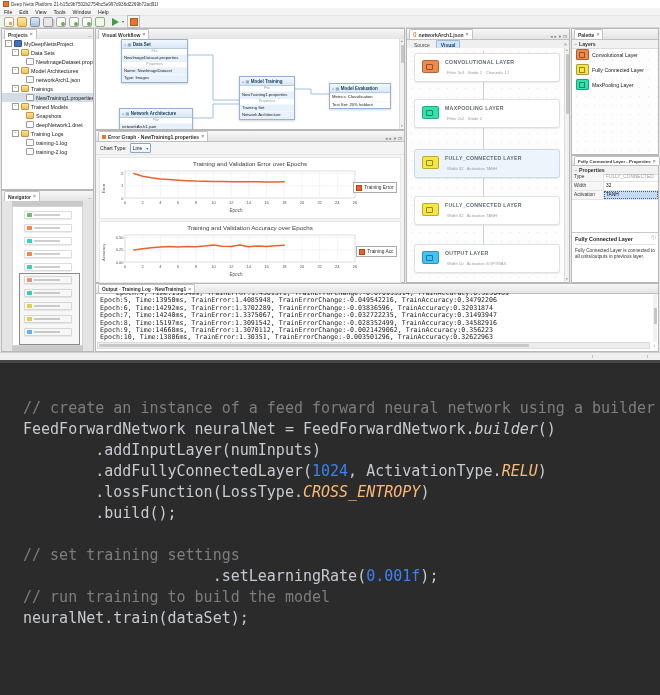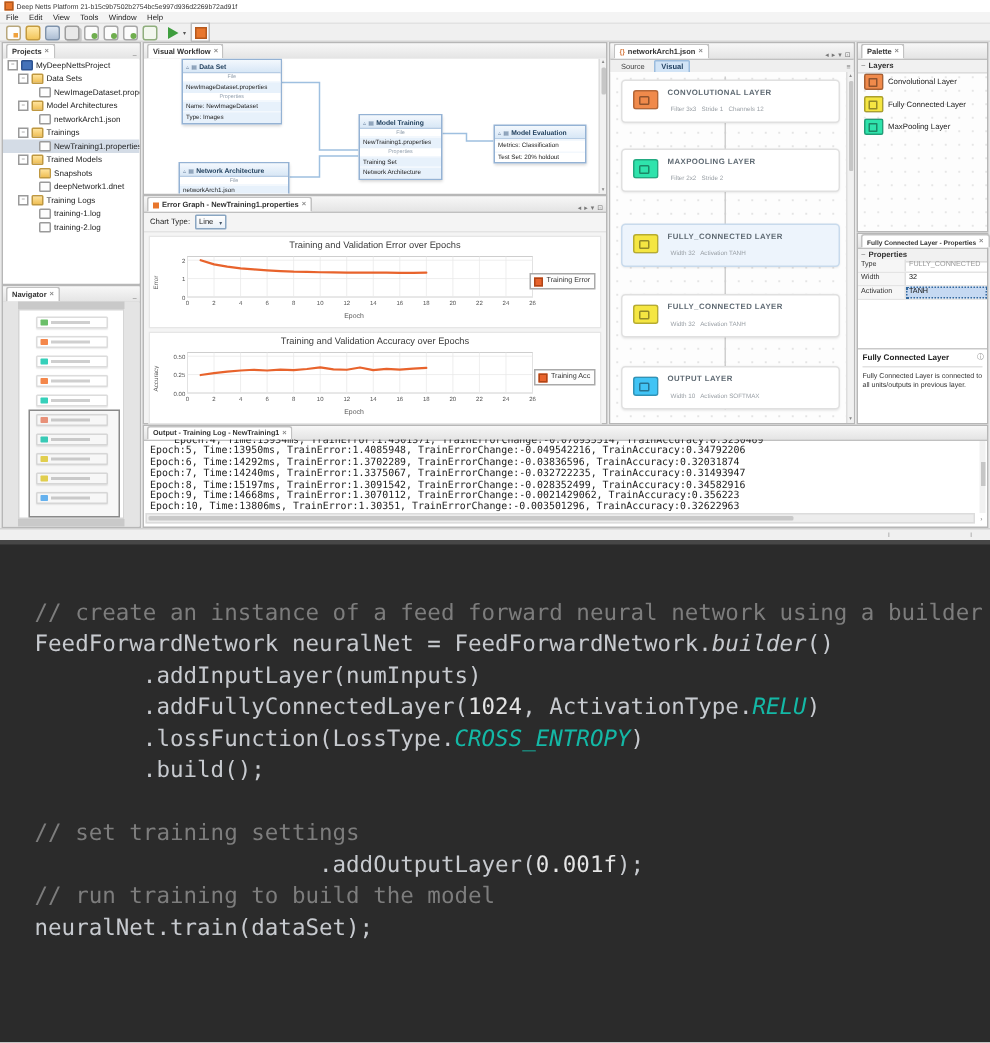--- a/index.html
+++ b/index.html
@@ -129,22 +129,22 @@
   .hscroll .arr{position:absolute;right:-6px;top:-0.5px;font-size:4.5px;color:#777;}
   .out-vscroll{position:absolute;right:1px;top:10px;width:4px;height:48px;background:#f1f1f1;}
   .out-vscroll .thumb{position:absolute;top:14px;left:0.5px;width:3px;height:16px;background:#c6c6c6;}
   
   .statusbar{position:absolute;left:0;top:352px;width:660px;height:8px;background:#f0f0f0;border-top:1px solid #d2d2d2;box-sizing:border-box;}
   .statusbar .grip{position:absolute;right:12px;top:2px;width:54px;height:3px;border-left:1px solid #c4c4c4;border-right:1px solid #c4c4c4;}
   
   .code-section{position:absolute;left:0;top:360px;width:660px;height:335px;background:#2b2b2b;border-top:3px solid #474747;box-sizing:border-box;padding:35px 16px 0 23px;overflow:hidden;}
   .code-line{font-family:"DejaVu Sans Mono",monospace;font-size:15px;line-height:21px;white-space:pre;color:#c7cacf;}
   .c-com{color:#7d7d7d;}
-  .c-num{color:#e5e5e5;}
-  .c-enum{color:#14b8a6;font-style:italic;}
+  .c-num{color:#3b82f6;}
+  .c-enum{color:#fdba74;font-style:italic;}
   .c-itl{font-style:italic;}
 </style>
 </head>
 <body>
 
 <div class="root">
   <div class="ide">
 
     <div class="titlebar">
       <span class="app-icon"></span>
@@ -646,17 +646,17 @@
 
   <div class="code-section" id="code-lines">
       <div class="code-line"><span class="c-com">// create an instance of a feed forward neural network using a builder</span></div>
       <div class="code-line"><span>FeedForwardNetwork neuralNet = FeedForwardNetwork.</span><span class="c-itl">builder</span><span>()</span></div>
       <div class="code-line"><span>        .addInputLayer(numInputs)</span></div>
       <div class="code-line"><span>        .addFullyConnectedLayer(</span><span class="c-num">1024</span><span>, ActivationType.</span><span class="c-enum">RELU</span><span>)</span></div>
       <div class="code-line"><span>        .lossFunction(LossType.</span><span class="c-enum">CROSS_ENTROPY</span><span>)</span></div>
       <div class="code-line"><span>        .build();</span></div>
       <div class="code-line">&nbsp;</div>
       <div class="code-line"><span class="c-com">// set training settings</span></div>
-      <div class="code-line"><span>                     .addOutputLayer(</span><span class="c-num">0.001f</span><span>);</span></div>
+      <div class="code-line"><span>                     .setLearningRate(</span><span class="c-num">0.001f</span><span>);</span></div>
       <div class="code-line"><span class="c-com">// run training to build the model</span></div>
       <div class="code-line"><span>neuralNet.train(dataSet);</span></div>
     </div>
 </div>
 
 </body></html>

